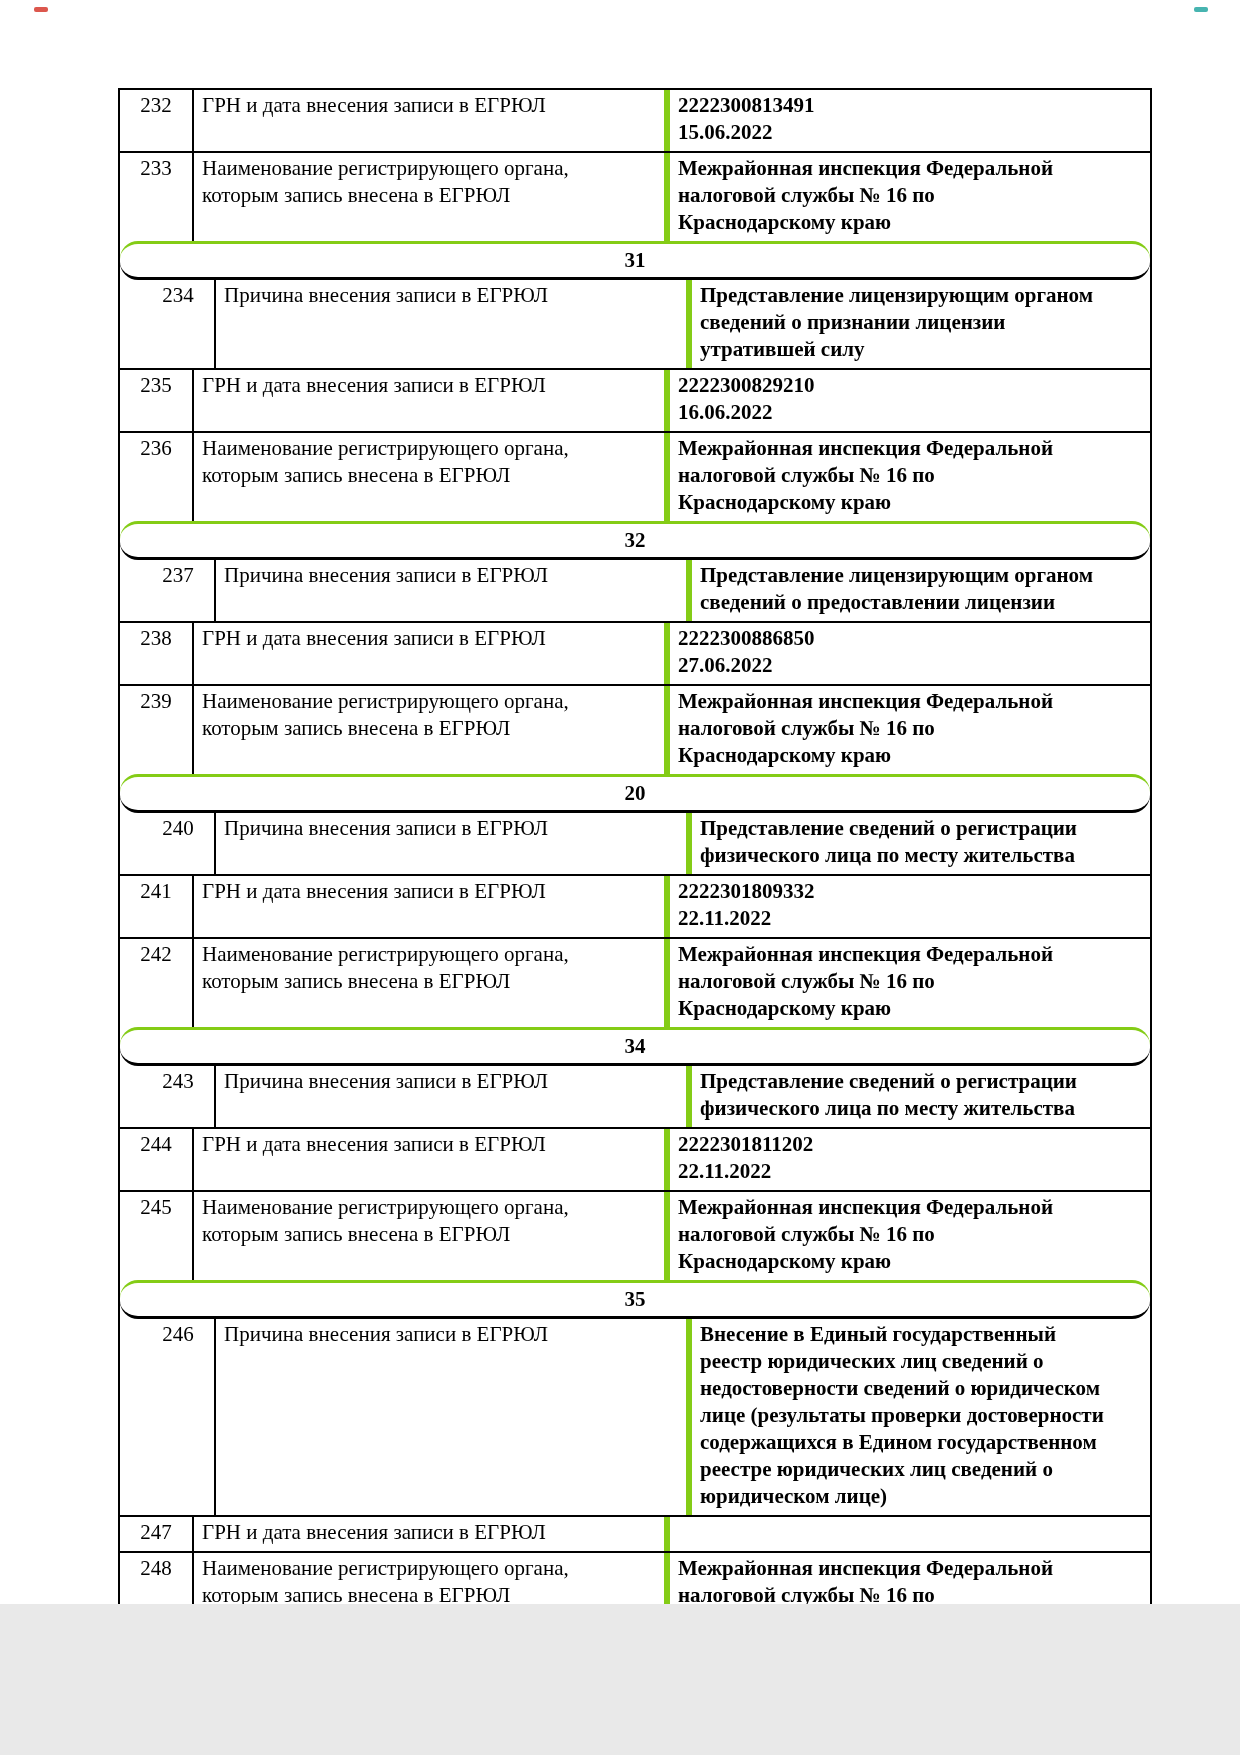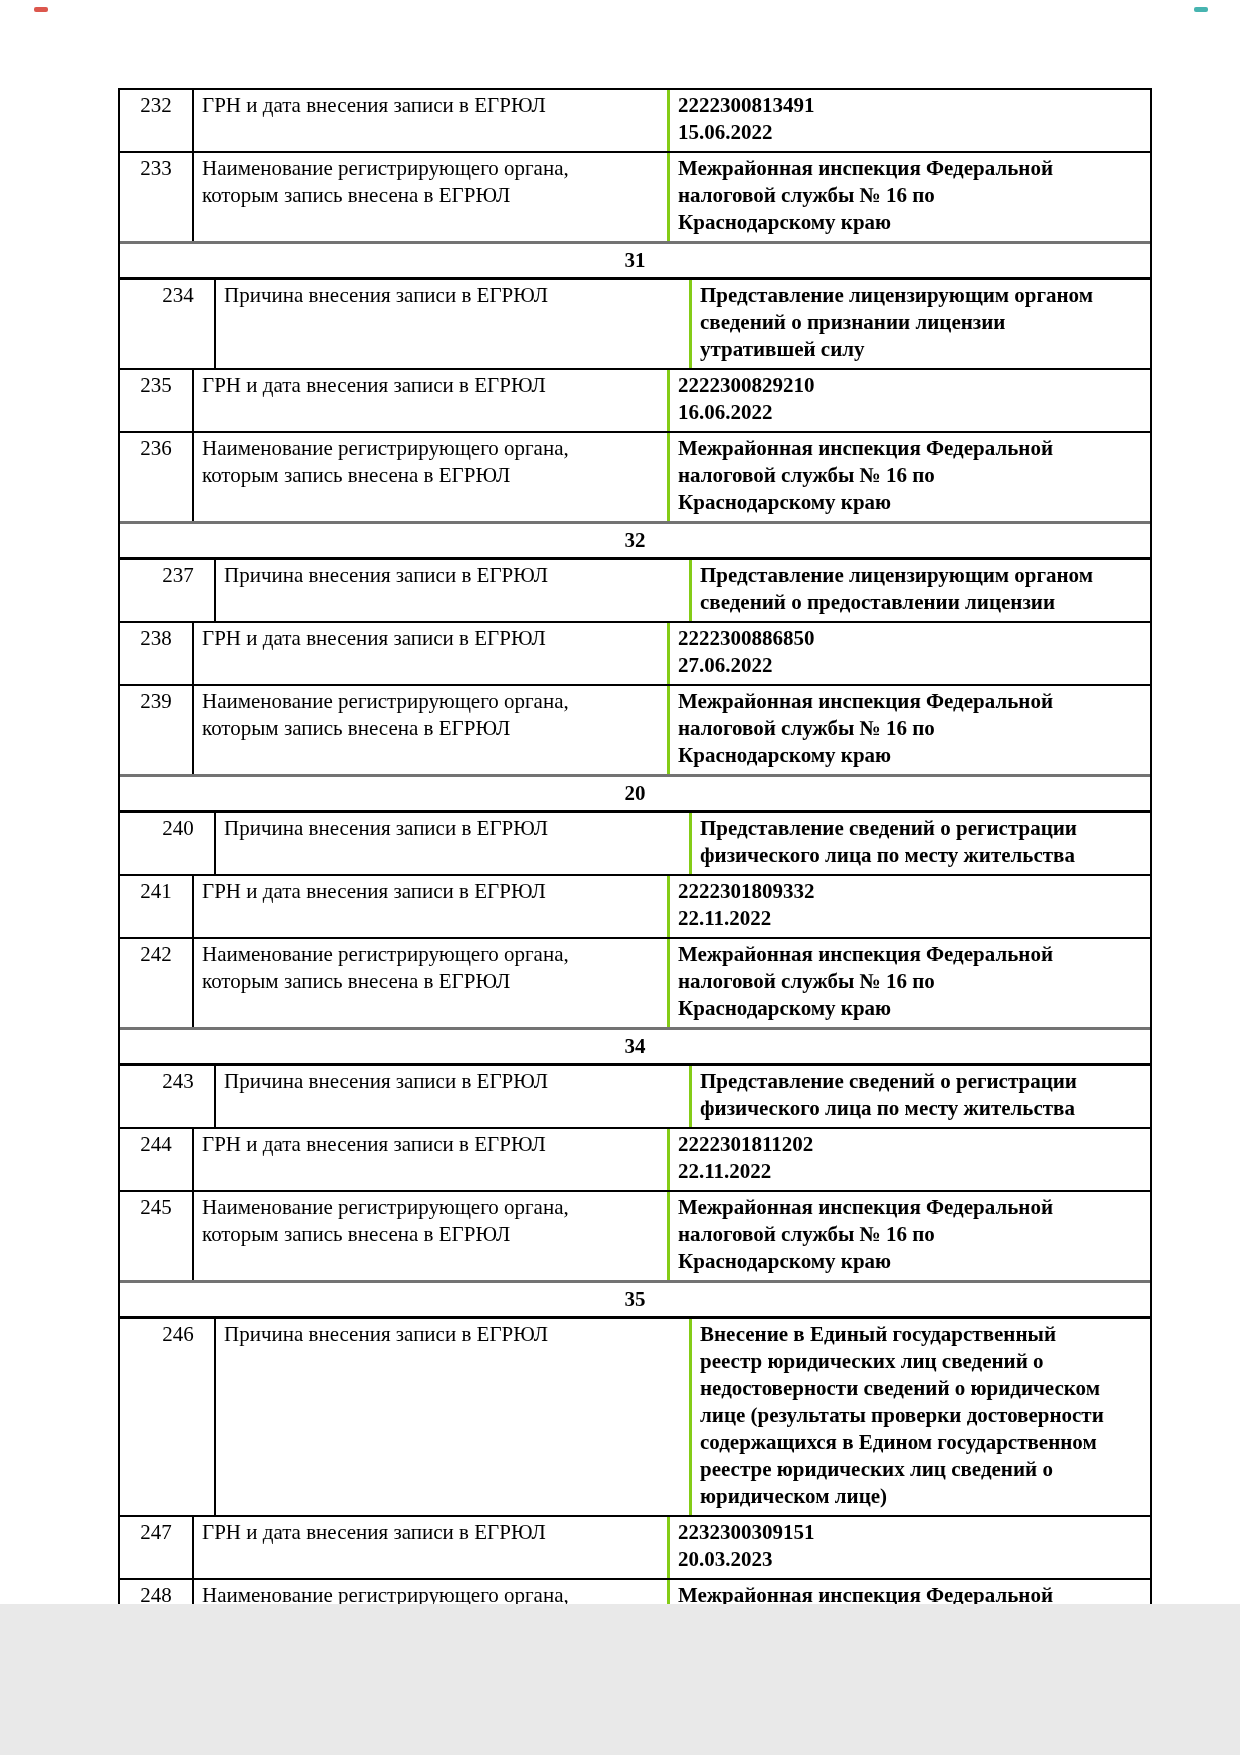--- a/index.html
+++ b/index.html
@@ -22,44 +22,45 @@
     top:88px;
     width:1034px;
     box-sizing:border-box;
     border:2px solid #000;
     display:flex;
     flex-direction:column;
   }
   .row{display:flex;border-top:2px solid #000;}
   .row:first-child{border-top:none;}
   .section-row{
-    border-top:3px solid #737373;
+    border-top:3px solid #84cc16;
     border-bottom:3px solid #000;
     display:block;
+    border-radius:18px;
   }
   .section-row + .data-row{border-top:none;padding-left:22px;}
   .cell{
     box-sizing:border-box;
     padding:2px 8px 5px 8px;
     font-size:21px;
     line-height:27px;
     white-space:pre-line;
   }
   .num{
     width:74px;
     flex:0 0 74px;
     border-right:2px solid #000;
     text-align:center;
     padding-left:2px;
     padding-right:2px;
   }
   .label{
     width:476px;
     flex:0 0 476px;
-    border-right:3px solid #84cc16;
+    border-right:6px solid #84cc16;
   }
   .value{flex:1 1 auto;font-weight:bold;}
   .section-label{
     font-size:21px;
     line-height:31px;
     font-weight:bold;
     text-align:center;
     padding:1px 0;
   }
 
@@ -223,22 +224,20 @@
 недостоверности сведений о юридическом
 лице (результаты проверки достоверности
 содержащихся в Едином государственном
 реестре юридических лиц сведений о
 юридическом лице)</div>
     </div>
 
     <div class="row data-row">
       <div class="cell num">247</div>
       <div class="cell label">ГРН и дата внесения записи в ЕГРЮЛ</div>
-      <div class="cell value">2232300309151
-20.03.2023</div>
     </div>
 
     <div class="row data-row">
       <div class="cell num">248</div>
       <div class="cell label">Наименование регистрирующего органа,
 которым запись внесена в ЕГРЮЛ</div>
       <div class="cell value">Межрайонная инспекция Федеральной
 налоговой службы № 16 по
 Краснодарскому краю</div>
     </div>

